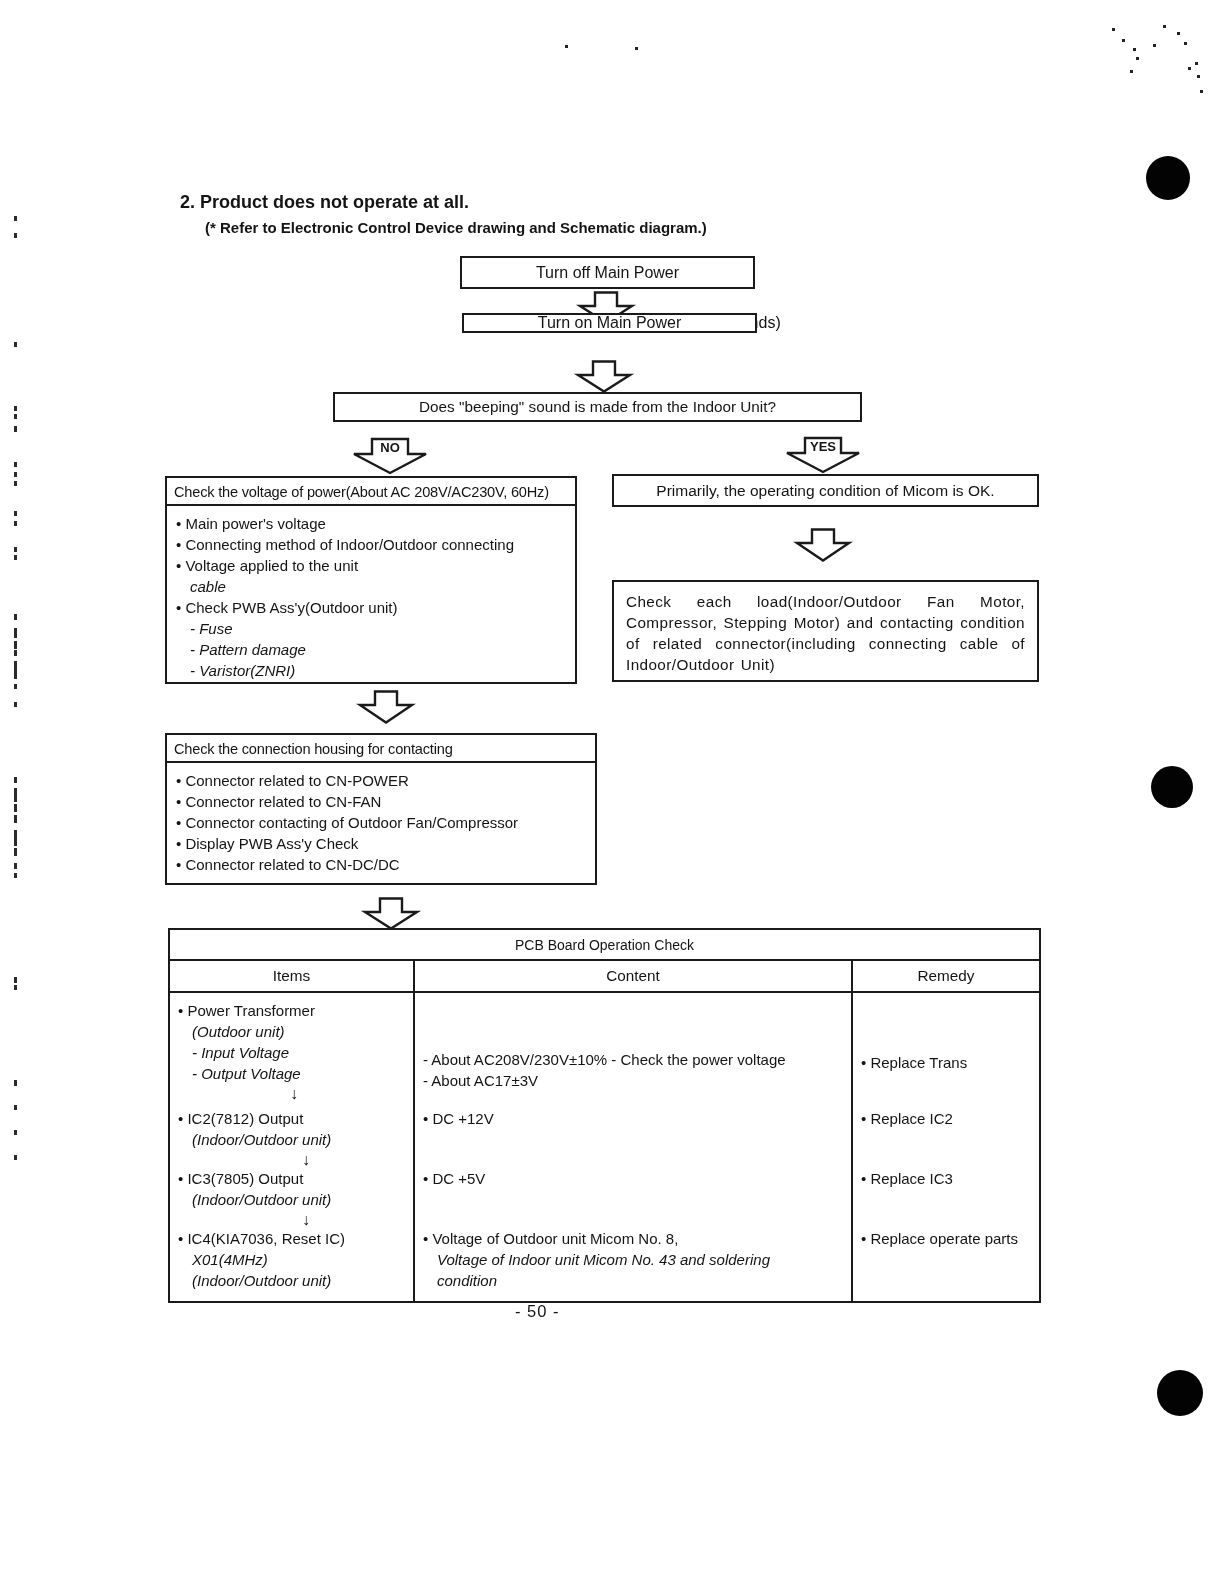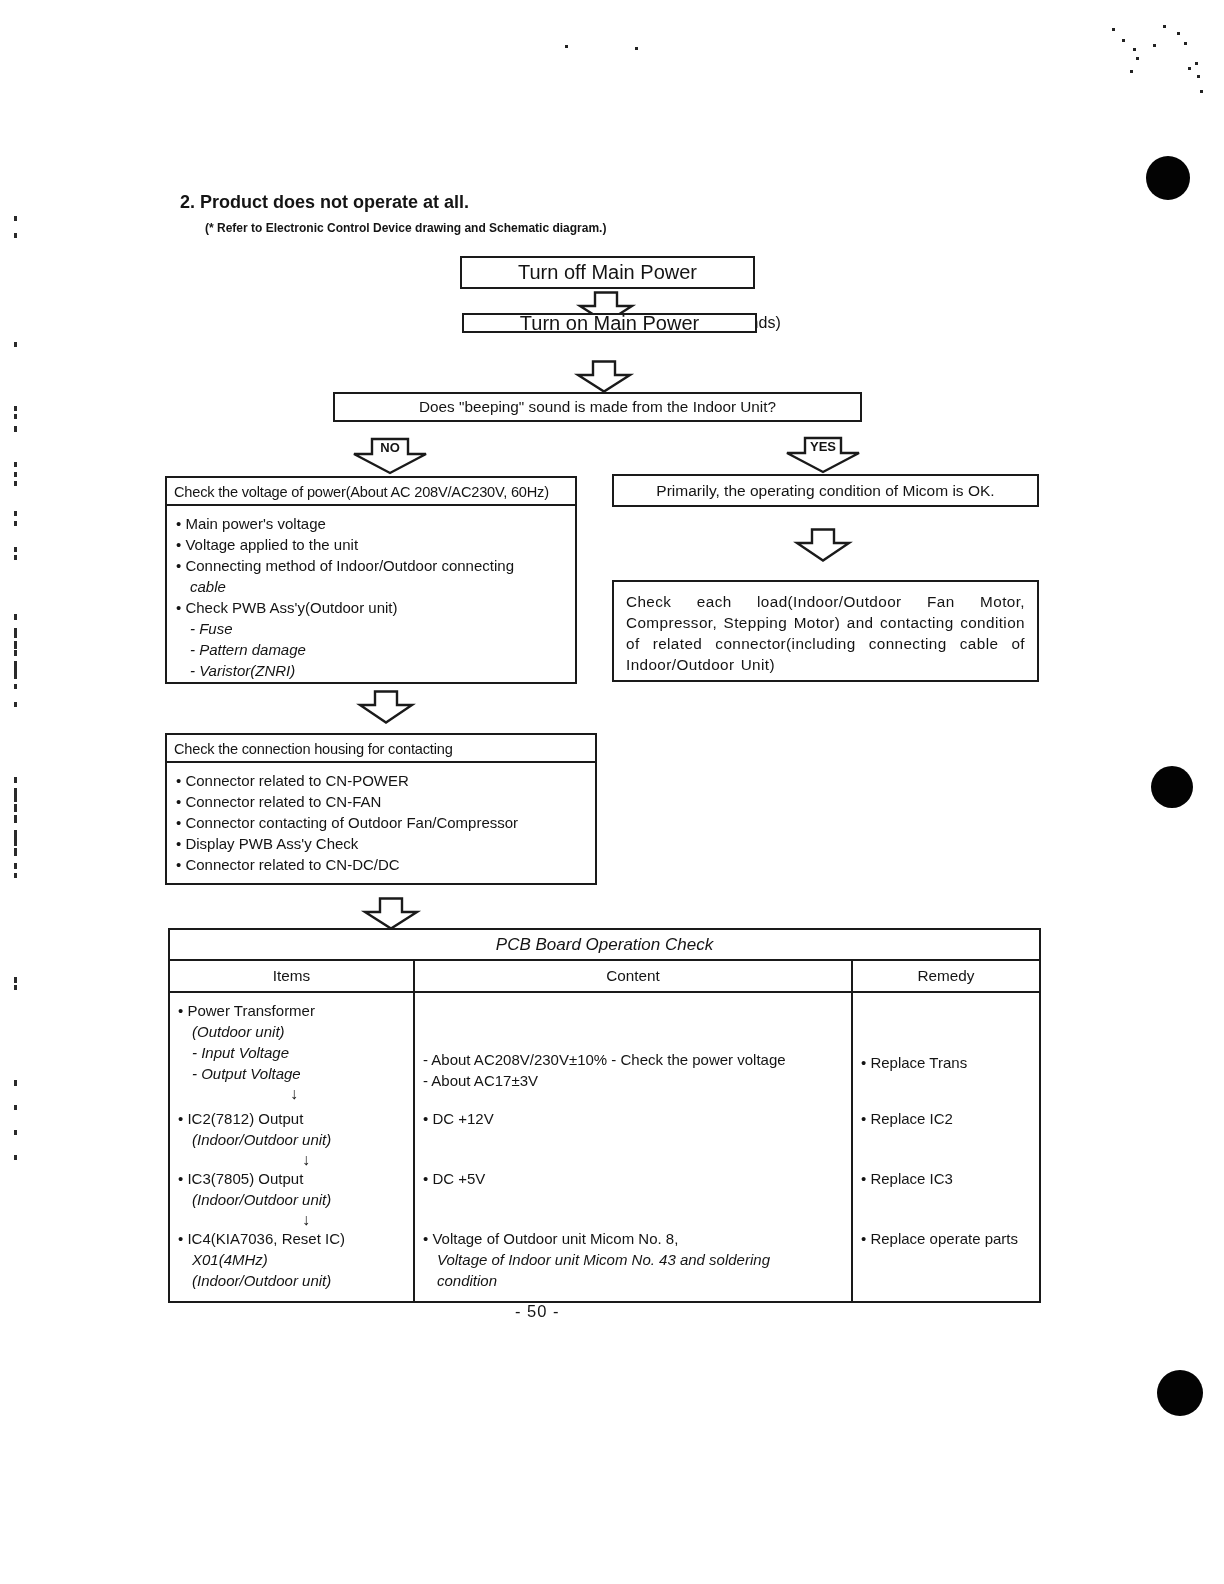--- a/index.html
+++ b/index.html
@@ -2,34 +2,34 @@
 <html><head>
 <meta charset="utf-8">
 <style>
   html,body{margin:0;padding:0;background:#e8e8e8;}
   .page{position:relative;width:1224px;height:1584px;background:#ffffff;overflow:hidden;
         font-family:"Liberation Sans","DejaVu Sans",sans-serif;color:#141414;}
   .abs{position:absolute;box-sizing:border-box;}
   .box{position:absolute;box-sizing:border-box;border:2px solid #1a1a1a;background:#fff;}
   .ctr{display:flex;align-items:center;justify-content:center;text-align:center;}
   .heading{font-weight:bold;font-size:18px;line-height:26px;}
-  .heading .sub{padding-left:25px;font-size:12px;}
-  .boxlabel{font-size:20px;}
+  .heading .sub{padding-left:25px;font-size:15px;}
+  .boxlabel{font-size:16px;}
   .panel-title{border-bottom:2px solid #1a1a1a;font-size:14.6px;padding:6px 7px 4px 7px;
                white-space:nowrap;letter-spacing:-0.2px;}
   .panel-body{padding:7px 8px 0 9px;font-size:15px;}
   .ln{line-height:21px;white-space:nowrap;}
   .ind1{padding-left:14px;font-style:italic;}
   .justify-par{font-size:15.3px;line-height:21px;text-align:justify;letter-spacing:0.4px;
                word-spacing:1.5px;padding:9px 12px;}
   .after-label{font-size:16px;white-space:nowrap;}
   
   .tbl{position:absolute;left:168px;top:928px;width:873px;border:2px solid #1a1a1a;
        box-sizing:border-box;background:#fff;}
-  .tbl-title{height:29px;border-bottom:2px solid #1a1a1a;font-size:17px;font-style:italic;}
+  .tbl-title{height:29px;border-bottom:2px solid #1a1a1a;font-size:14px;}
   .tbl-head{display:grid;grid-template-columns:245px 438px 1fr;border-bottom:2px solid #1a1a1a;}
   .tbl-head .hc{height:30px;font-size:15.3px;display:flex;align-items:center;justify-content:center;}
   .tbl-body{display:grid;grid-template-columns:245px 438px 1fr;grid-template-rows:108px 60px 60px auto;}
   .cell{box-sizing:border-box;padding:7px 6px 0 8px;font-size:15px;}
   .bdr{border-right:2px solid #1a1a1a;}
   .cell.push{display:flex;flex-direction:column;justify-content:flex-end;}
   .pb-content{padding-bottom:10px;}
   .pb-remedy{padding-bottom:28px;}
   .row-last{padding-bottom:10px;}
   .step-arrow{font-weight:bold;font-size:16px;line-height:19px;padding-left:112px;}
@@ -79,22 +79,22 @@
 
   <svg style="left:785px;top:436px;" width="76" height="38" viewBox="0 0 76 38">
     <path d="M20 2 H56 V17 H74 L38 36 L2 17 H20 Z" fill="#fff" stroke="#1a1a1a" stroke-width="2.4"></path>
     <text x="38" y="14.5" text-anchor="middle" font-size="13" font-weight="bold" fill="#141414">YES</text>
   </svg>
 
   <div class="box" style="left:165px;top:476px;width:412px;height:208px;">
     <div class="panel-title">Check the voltage of power(About AC 208V/AC230V, 60Hz)</div>
     <div class="panel-body">
         <div class="ln">• Main power's voltage</div>
+        <div class="ln">• Connecting method of Indoor/Outdoor connecting</div>
         <div class="ln">• Voltage applied to the unit</div>
-        <div class="ln">• Connecting method of Indoor/Outdoor connecting</div>
         <div class="ln ind1">cable</div>
         <div class="ln">• Check PWB Ass'y(Outdoor unit)</div>
         <div class="ln ind1">- Fuse</div>
         <div class="ln ind1">- Pattern damage</div>
         <div class="ln ind1">- Varistor(ZNRI)</div>
       </div>
   </div>
 
   <div class="box ctr" style="left:612px;top:474px;width:427px;height:33px;font-size:15.5px;">
     <span>Primarily, the operating condition of Micom is OK.</span>

